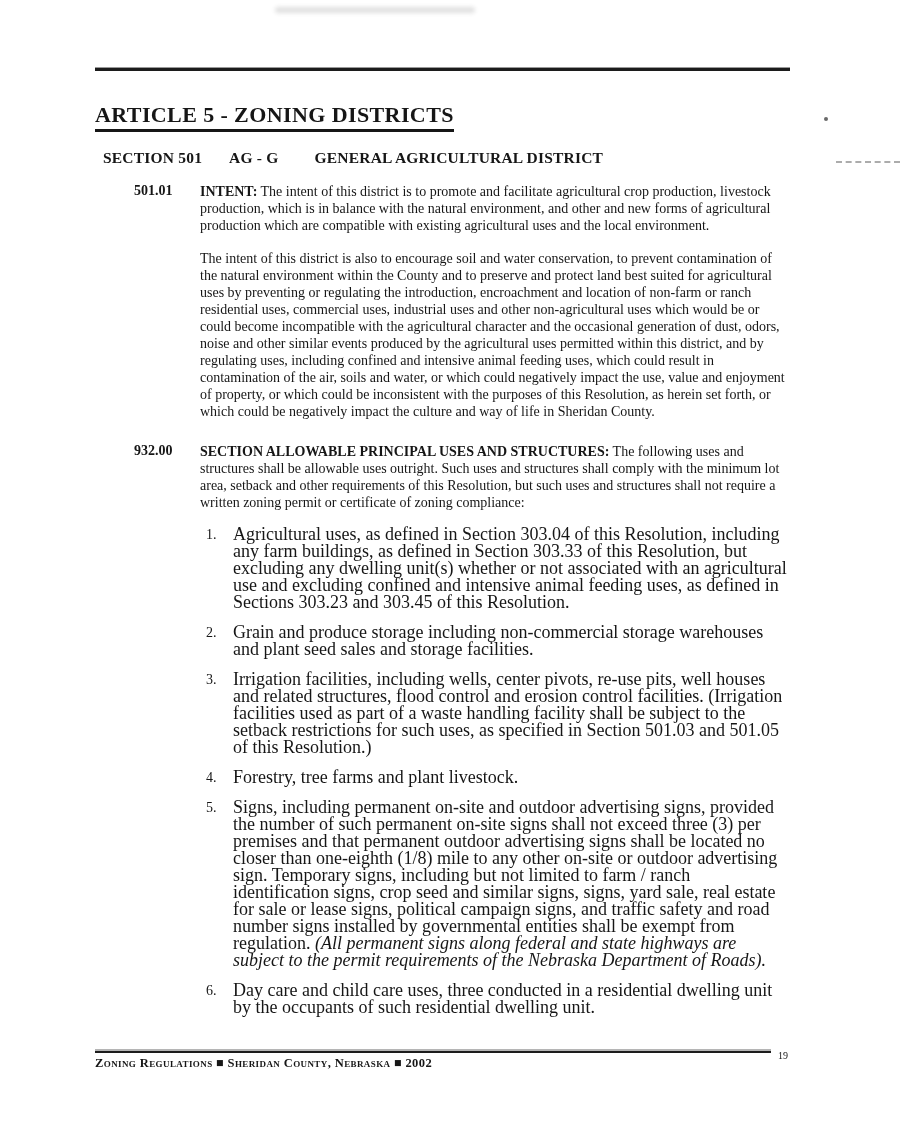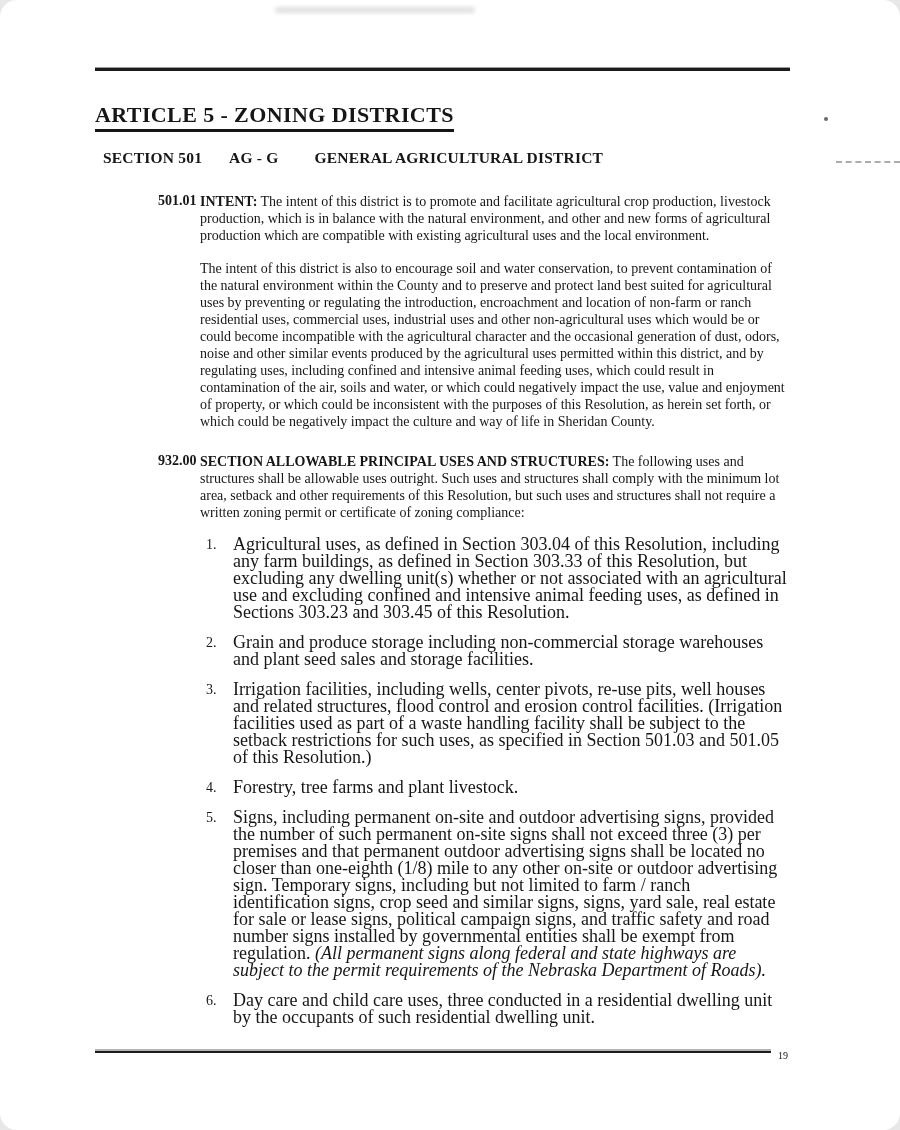--- a/index.html
+++ b/index.html
@@ -4,21 +4,20 @@
 <style>
   html,body{margin:0;padding:0;background:#e8e8e8;}
   .page{
     position:relative;
     width:900px;height:1130px;
     margin:0 auto;
     background:#ffffff;
     font-family:"Liberation Serif", serif;
     color:#161616;
     overflow:hidden;
-    border-radius:17px;
   }
   
   .smudge-top{
     position:absolute;left:275px;top:7px;width:200px;height:6px;
     background:#555;opacity:.18;filter:blur(2px);border-radius:3px;
   }
   .dot-artifact{
     position:absolute;left:824px;top:117px;width:4px;height:4px;
     background:#444;border-radius:50%;opacity:.8;
   }
@@ -49,28 +48,27 @@
     font-size:15.5px;font-weight:bold;letter-spacing:.2px;
     white-space:nowrap;
   }
   .section-line .sec-label{margin-right:27px;}
   .section-line .sec-code{margin-right:36px;}
   
   .content{position:absolute;left:0;top:183px;width:900px;}
   .clause{position:relative;}
   .clause + .clause{margin-top:23px;}
   .clause-num{
-    position:absolute;left:158px;top:0;
+    position:absolute;left:134px;top:0;
     font-size:14px;font-weight:bold;
   }
   .clause-body{
     margin-left:200px;width:592px;
     font-size:14px;line-height:17px;
     text-align:left;
-    margin-top:10px;
   }
   .clause-body p{margin:0;}
   .clause-body p + p{margin-top:16px;}
   .lead{font-weight:bold;}
   .list{margin-top:15px;}
   .list-item{display:flex;margin-left:6px;margin-bottom:13px;}
   .list-item:last-child{margin-bottom:0;}
   .item-num{width:27px;flex-shrink:0;font-size:14px;line-height:17px;}
   .item-text{width:556px;font-size:18px;line-height:17px;}
   .italic-note{font-style:italic;}
@@ -148,15 +146,16 @@
             <span class="item-text">Day care and child care uses, three conducted in a residential dwelling unit by the occupants of such residential dwelling unit.</span>
           </div>
 
         </div>
       </div>
     </div>
 
   </div>
 
   <div class="footer-rule"></div>
+  <div class="footer-text">Zoning Regulations  ■  Sheridan County, Nebraska  ■  2002</div>
   <div class="page-num">19</div>
 
 </div>
 
 </body></html>

